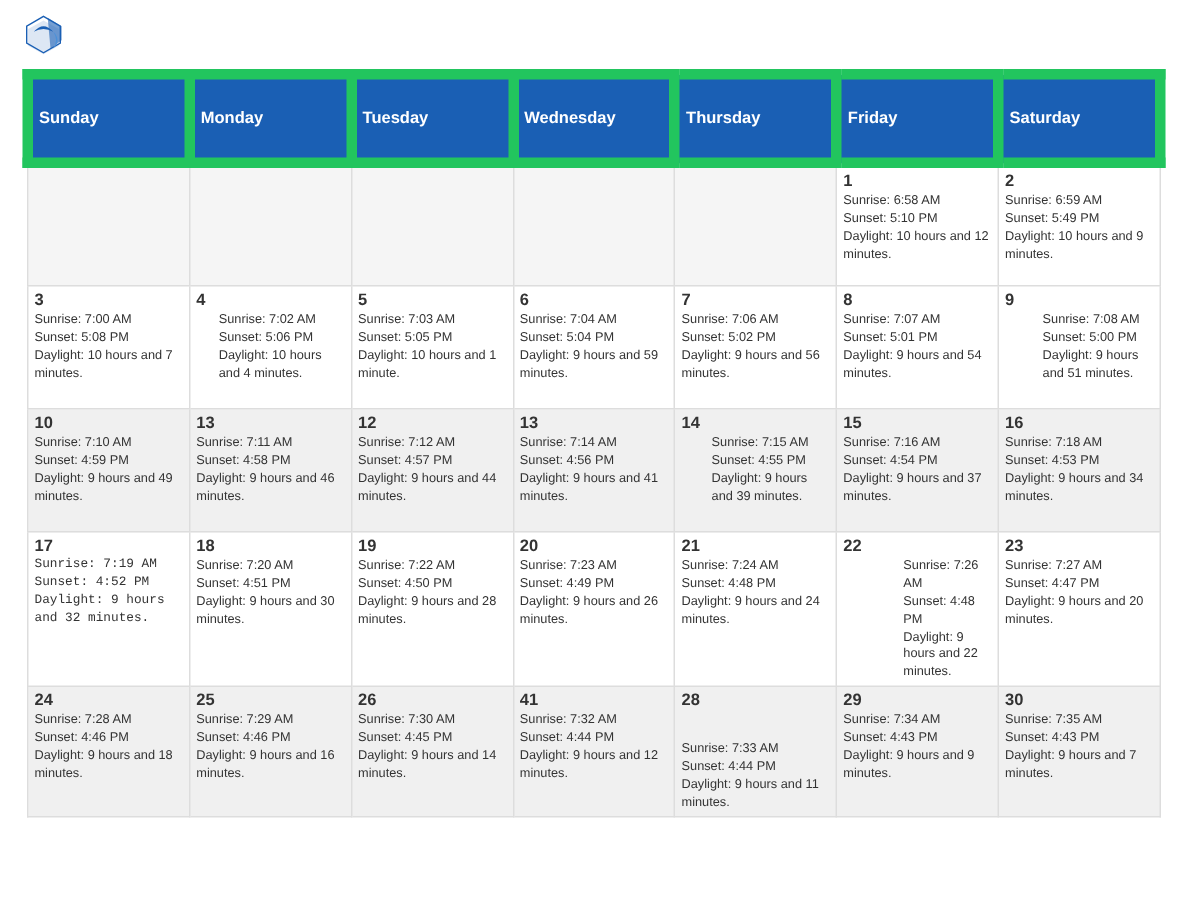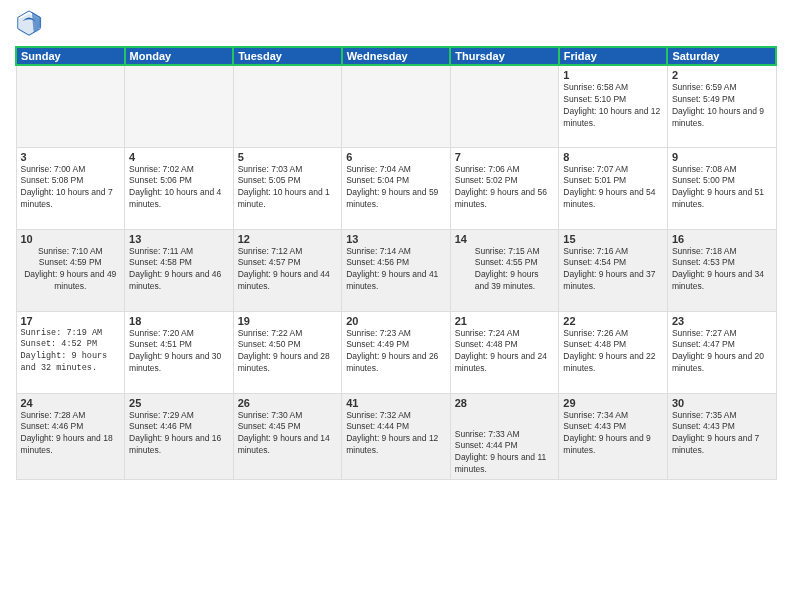--- a/index.html
+++ b/index.html
@@ -59,23 +59,23 @@
     table {
       width: 100%;
       border-collapse: collapse;
       table-layout: fixed;
     }
     th {
       background-color: #1a5fb4;
       color: white;
       font-size: 11px;
       font-weight: bold;
-      padding: 2px 4px;
+      padding: 20px 4px;
       text-align: left;
-      border: 2px solid #22c55e;
+      border: 7px solid #22c55e;
     }
     td {
       vertical-align: top;
       border: 1px solid #ddd;
       padding: 3px 4px;
       font-size: 8.5px;
       color: #333;
       height: 82px;
       background: #fff;
     }
@@ -153,21 +153,21 @@
         </tr>
         <tr>
           <td>
             <span class="day-number">3</span>
             <div class="day-info" style="white-space: pre-line;">Sunrise: 7:00 AM
 Sunset: 5:08 PM
 Daylight: 10 hours and 7 minutes.</div>
           </td>
           <td>
             <span class="day-number">4</span>
-            <div class="day-info" style="white-space: pre-line;">Sunrise: 7:02 AM
+            <div class="day-info" style="white-space: pre-line; margin-left: 15px;">Sunrise: 7:02 AM
 Sunset: 5:06 PM
 Daylight: 10 hours and 4 minutes.</div>
           </td>
           <td>
             <span class="day-number">5</span>
             <div class="day-info" style="white-space: pre-line;">Sunrise: 7:03 AM
 Sunset: 5:05 PM
 Daylight: 10 hours and 1 minute.</div>
           </td>
           <td>
@@ -183,29 +183,29 @@
 Daylight: 9 hours and 56 minutes.</div>
           </td>
           <td>
             <span class="day-number">8</span>
             <div class="day-info" style="white-space: pre-line;">Sunrise: 7:07 AM
 Sunset: 5:01 PM
 Daylight: 9 hours and 54 minutes.</div>
           </td>
           <td>
             <span class="day-number">9</span>
-            <div class="day-info" style="white-space: pre-line;">Sunrise: 7:08 AM
+            <div class="day-info" style="white-space: pre-line; margin-left: 25px;">Sunrise: 7:08 AM
 Sunset: 5:00 PM
 Daylight: 9 hours and 51 minutes.</div>
           </td>
         </tr>
         <tr>
           <td class="shaded">
             <span class="day-number">10</span>
-            <div class="day-info" style="white-space: pre-line; text-align: center;">Sunrise: 7:10 AM
+            <div class="day-info" style="white-space: pre-line;">Sunrise: 7:10 AM
 Sunset: 4:59 PM
 Daylight: 9 hours and 49 minutes.</div>
           </td>
           <td class="shaded">
             <span class="day-number">13</span>
             <div class="day-info" style="white-space: pre-line;">Sunrise: 7:11 AM
 Sunset: 4:58 PM
 Daylight: 9 hours and 46 minutes.</div>
           </td>
           <td class="shaded">
@@ -265,21 +265,21 @@
 Daylight: 9 hours and 26 minutes.</div>
           </td>
           <td>
             <span class="day-number">21</span>
             <div class="day-info" style="white-space: pre-line;">Sunrise: 7:24 AM
 Sunset: 4:48 PM
 Daylight: 9 hours and 24 minutes.</div>
           </td>
           <td>
             <span class="day-number">22</span>
-            <div class="day-info" style="white-space: pre-line;">Sunrise: 7:26 AM
+            <div class="day-info" style="white-space: pre-line; margin-left: 40px;">Sunrise: 7:26 AM
 Sunset: 4:48 PM
 Daylight: 9 hours and 22 minutes.</div>
           </td>
           <td>
             <span class="day-number">23</span>
             <div class="day-info" style="white-space: pre-line;">Sunrise: 7:27 AM
 Sunset: 4:47 PM
 Daylight: 9 hours and 20 minutes.</div>
           </td>
         </tr>

